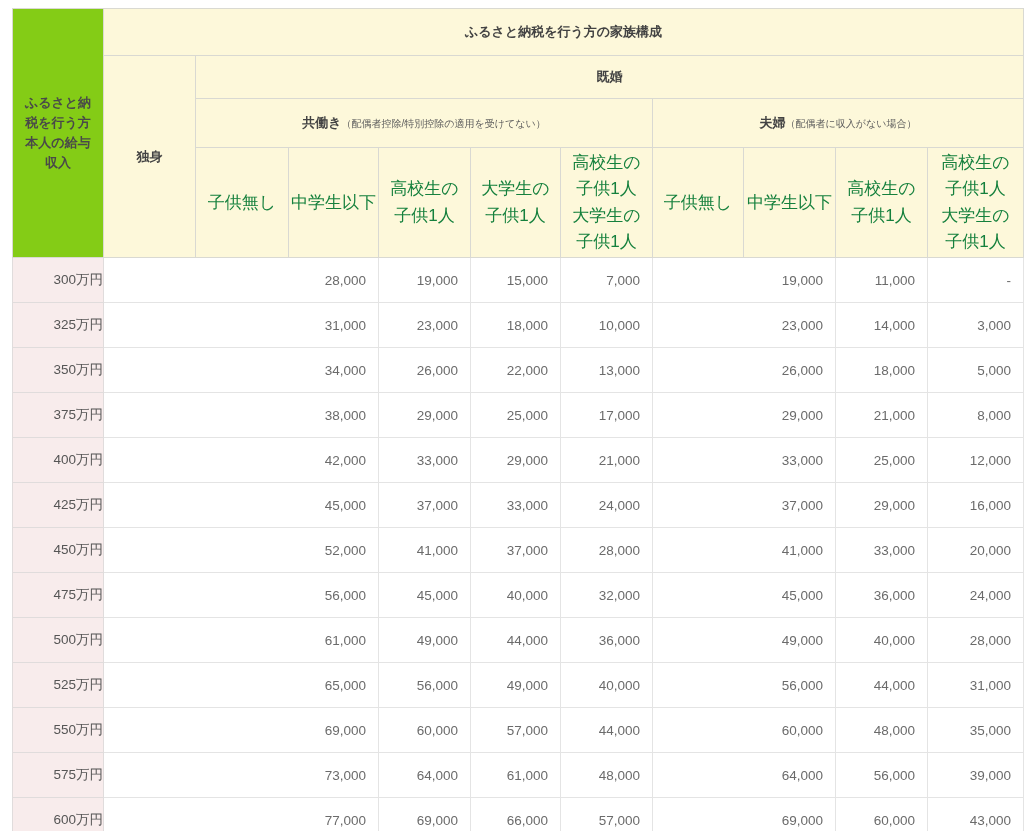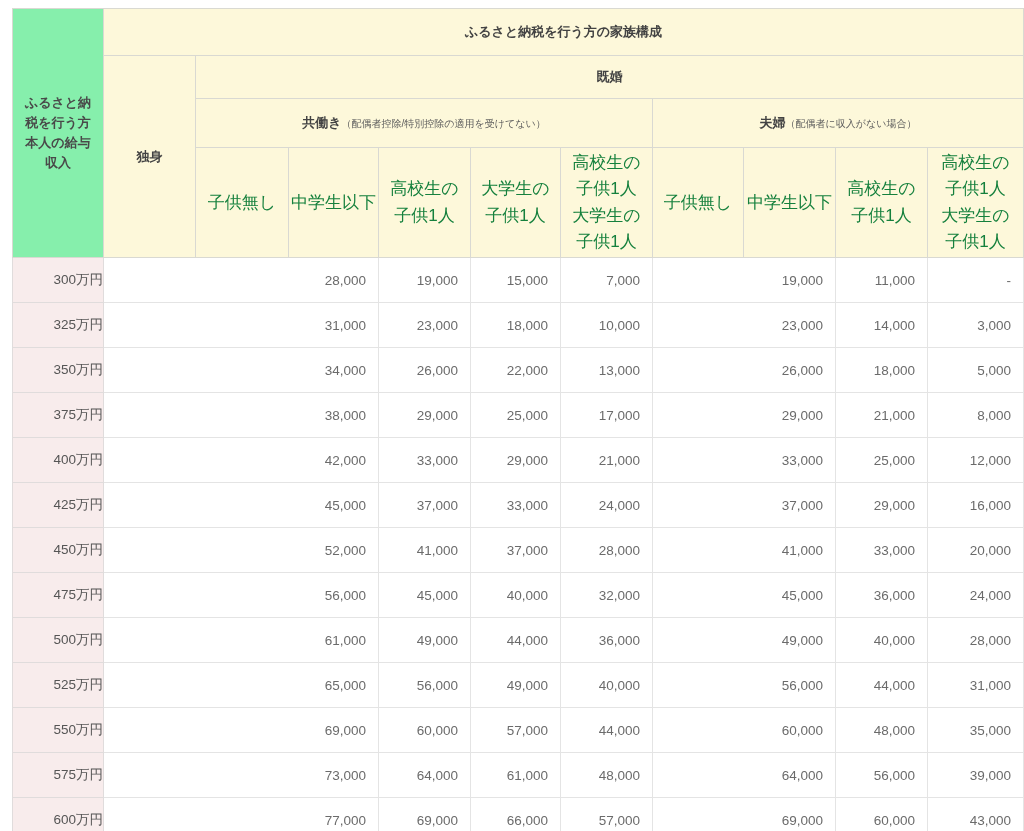--- a/index.html
+++ b/index.html
@@ -24,21 +24,21 @@
     color: #4a4a4a;
     font-size: 13px;
     font-weight: normal;
     text-align: center;
     vertical-align: middle;
     line-height: 1.55;
     white-space: pre-line;
     padding: 2px;
   }
   thead th.axis-y {
-    background: #86efac;
+    background: #84cc16;
     font-weight: bold;
     color: #494949;
     padding: 4px 8px;
   }
   thead th.axis-x,
   thead th.married,
   thead th.single { font-weight: bold; color: #424242; }
   thead th.group b { font-weight: bold; color: #424242; font-size: 13px; }
   thead th.group span.note { font-weight: normal; font-size: 10px; color: #5c5c5c; }
   thead tr.r1 { height: 47px; }

